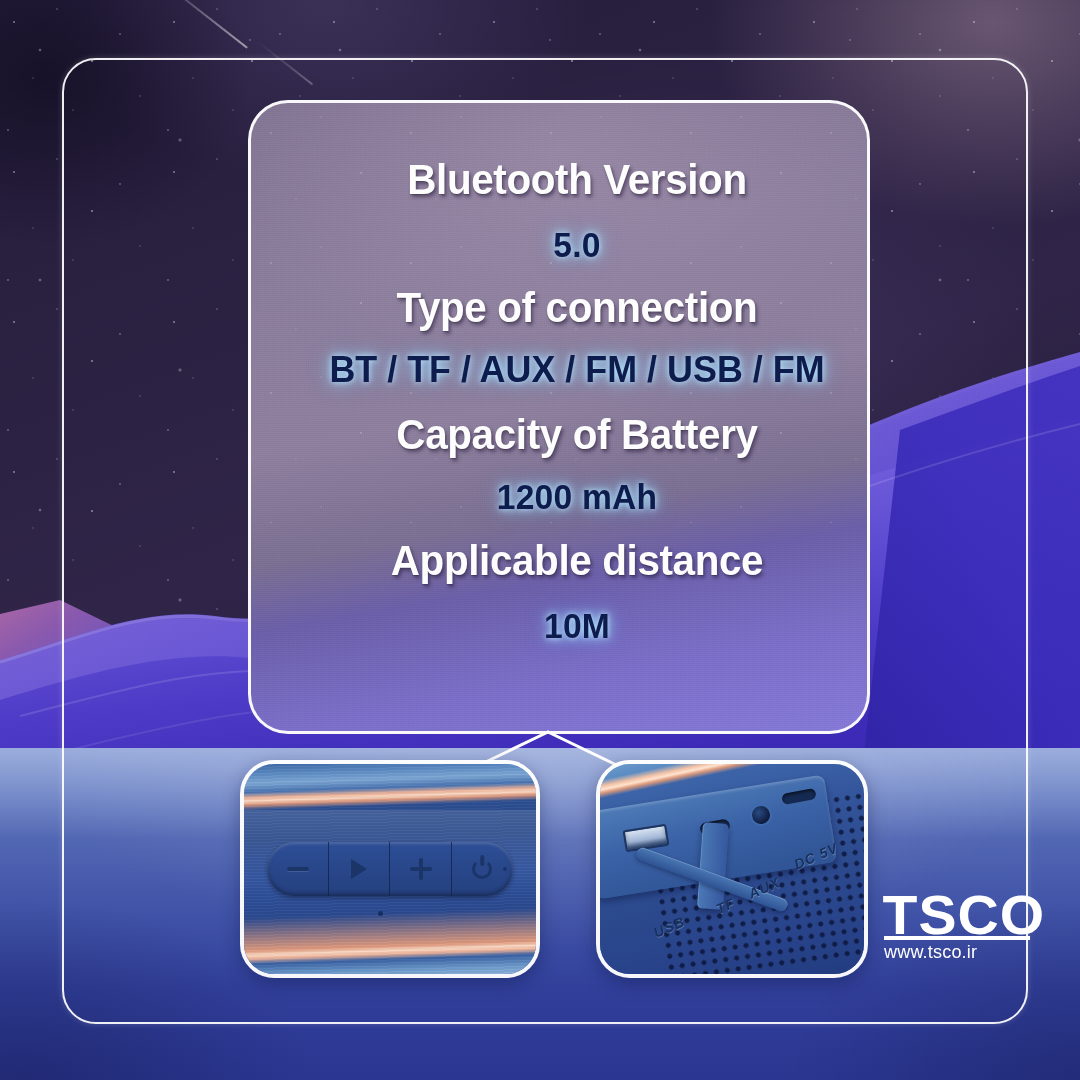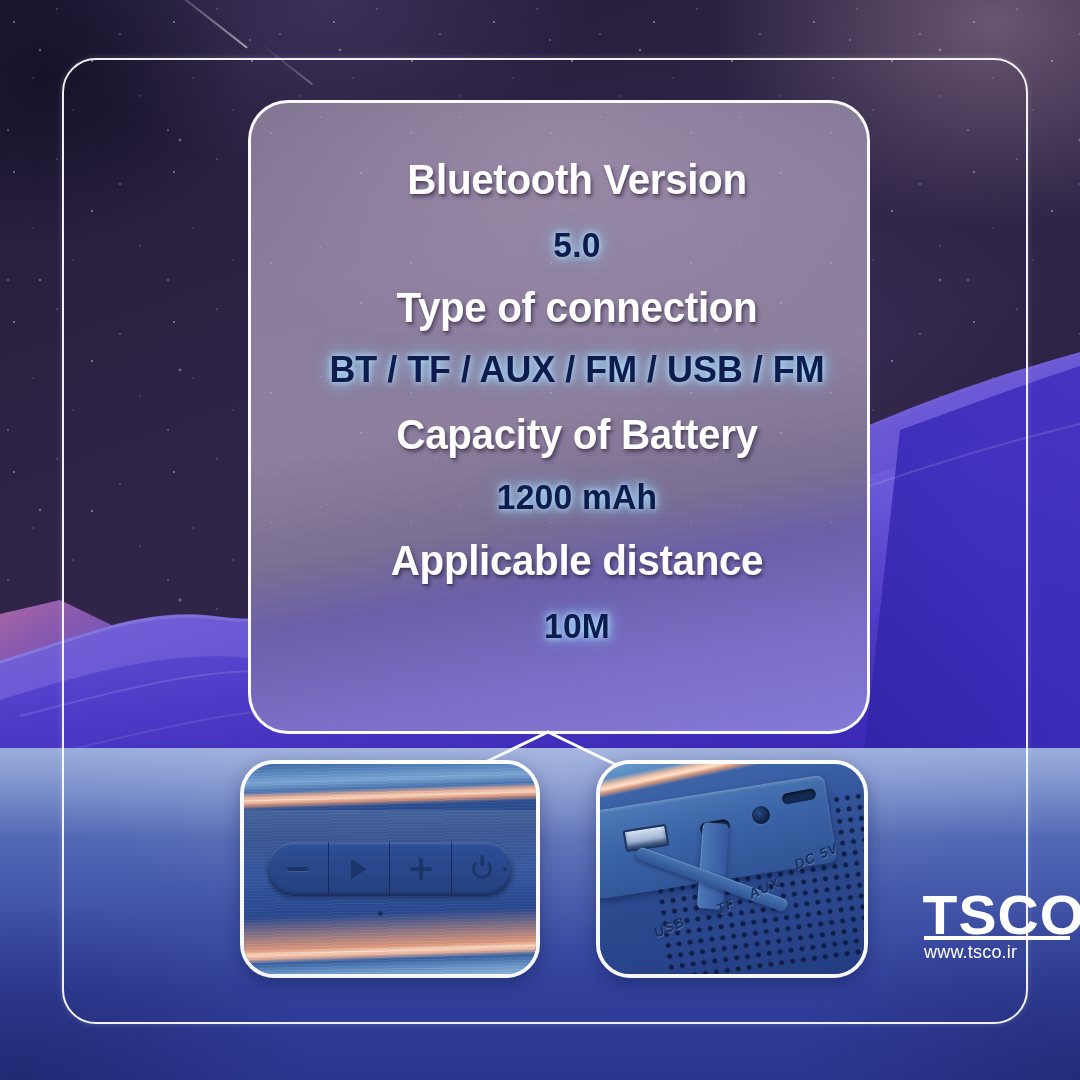--- a/index.html
+++ b/index.html
@@ -262,21 +262,21 @@
     position:absolute; color:#16305f; font-weight:bold; font-size:14px;
     letter-spacing:1px; font-style:italic;
     text-shadow:0 1px 0 rgba(255,255,255,.22);
   }
   .lb-usb{ left:20%; top:74%; transform:rotate(-23deg); }
   .lb-tf { left:44%; top:64%; transform:rotate(-23deg); }
   .lb-aux{ left:56%; top:55%; transform:rotate(-23deg); }
   .lb-dc { left:73%; top:40%; transform:rotate(-23deg); }
 
   
-  .logo-wrap{ position:absolute; left:884px; top:888px; width:150px;margin-left:40px; }
+  .logo-wrap{ position:absolute; left:884px; top:888px; width:150px; }
   .logo-mark{
     color:#ffffff; font-weight:bold; font-size:56px; line-height:.96;
     letter-spacing:1px; transform:scaleX(1.02); text-align:left;
     font-stretch:condensed;
   }
   .logo-rule{ height:4px; background:#ffffff; margin:-6px 0 2px; width:146px; }
   .logo-url{ color:#ffffff; font-size:18px; letter-spacing:.2px; }
 </style>
 </head>
 <body>

